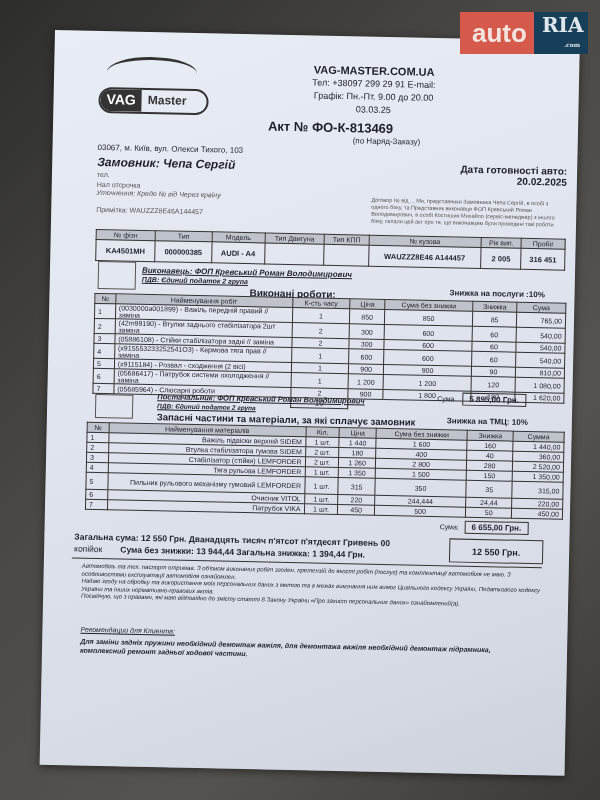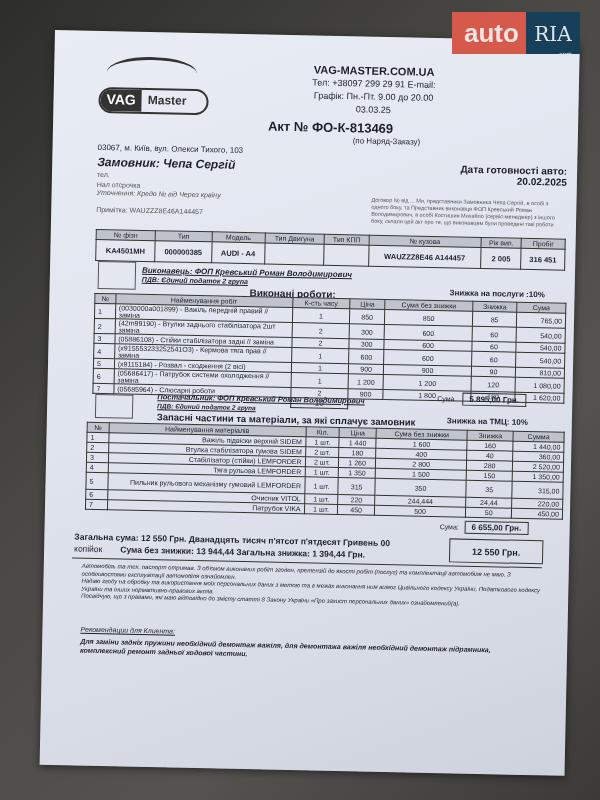--- a/index.html
+++ b/index.html
@@ -1,21 +1,21 @@
 <!DOCTYPE html>
 <html><head>
 <meta charset="utf-8">
 <style>
   html,body{margin:0;padding:0;}
   body{width:600px;height:800px;overflow:hidden;background:#3a3a38;position:relative;font-family:"Liberation Sans",sans-serif;}
   .bg{position:absolute;inset:0;background:linear-gradient(135deg,#2d2d2b 0%,#4a4946 40%,#55534f 70%,#3b3a37 100%);}
   .paper{position:absolute;left:55px;top:30px;width:525px;height:735px;background:linear-gradient(160deg,#e9edf5 0%,#dfe4ee 45%,#d6dbe5 80%,#cdd2dc 100%);transform:rotate(1.2deg);transform-origin:top left;box-shadow:0 2px 8px rgba(0,0,0,.5);color:#1d1f2a;}
-  .brand{position:absolute;right:20px;top:12px;display:flex;height:42px;}
+  .brand{position:absolute;right:12px;top:12px;display:flex;height:42px;}
   .brand .a{background:#d65a4b;color:#f4e4e0;font-size:26px;font-weight:bold;padding:2px 10px 0 12px;line-height:38px;width:52px;}
-  .brand .r{background:#183f5a;color:#dfe7ec;font-size:20px;font-weight:normal;font-family:"DejaVu Serif",serif;padding:12px 8px 0;width:38px;text-align:center;line-height:20px;position:relative;}
+  .brand .r{background:#183f5a;color:#dfe7ec;font-size:20px;font-weight:bold;font-family:"DejaVu Serif",serif;padding:3px 8px 0;width:38px;text-align:center;line-height:20px;position:relative;}
   .brand .r small{display:block;font-size:6px;text-align:right;}
   .abs{position:absolute;}
   .logo{left:45px;top:25px;width:110px;}
   .logo .car{height:28px;border-top:3px solid #333;border-radius:60% 60% 0 0;width:90px;margin-left:8px;}
   .logo .pill{display:flex;border:2px solid #333;border-radius:14px;overflow:hidden;height:22px;font-weight:bold;font-size:14px;}
   .logo .pill span:first-child{background:#333;color:#fff;padding:2px 6px;}
   .logo .pill span:last-child{color:#333;padding:3px 6px;font-size:12px;}
   .hdr{left:250px;top:28px;text-align:center;width:140px;font-size:9px;line-height:13px;}
   .hdr .site{font-weight:bold;font-size:11px;}
   .act{left:215px;top:84px;font-weight:bold;font-size:13px;}

